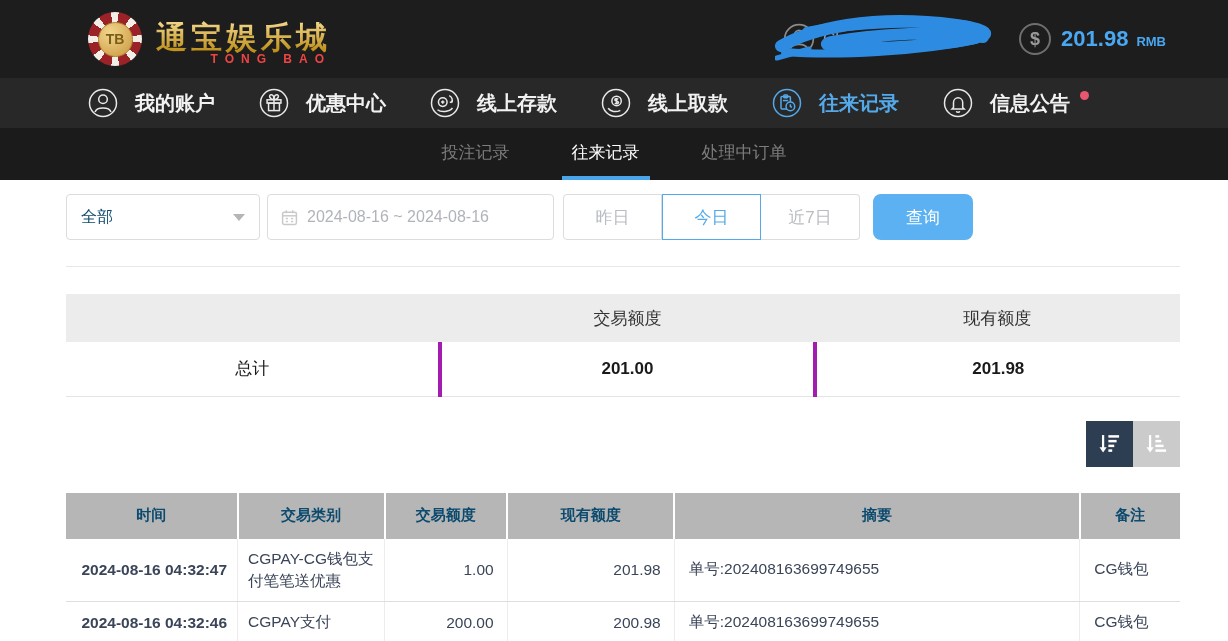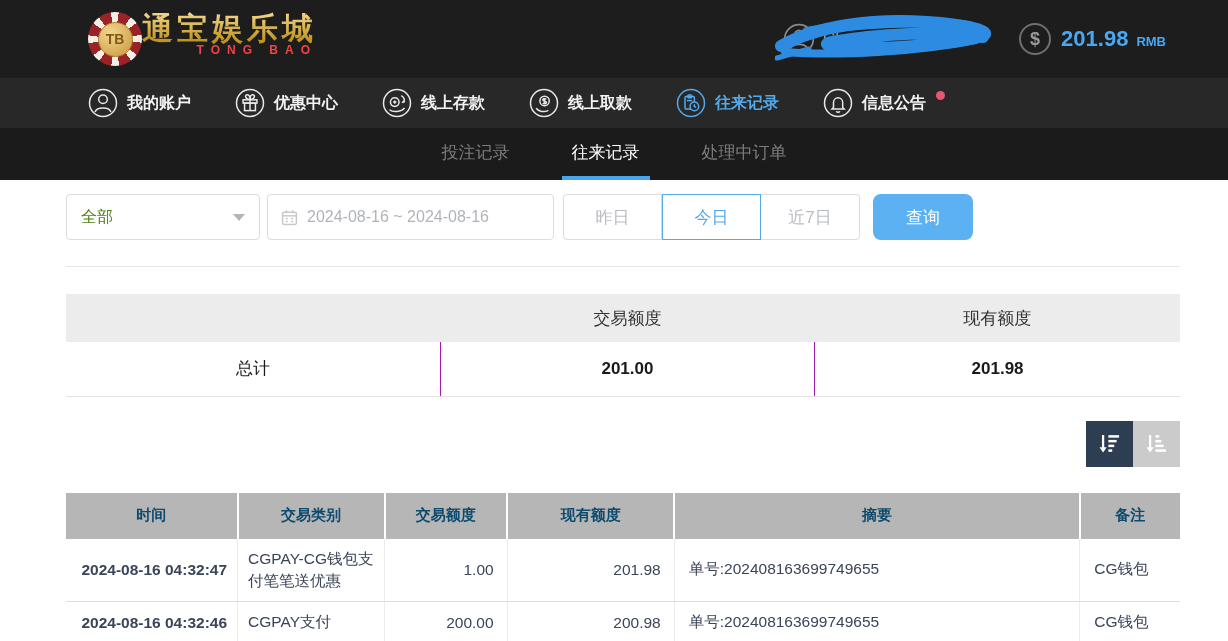--- a/index.html
+++ b/index.html
@@ -1,21 +1,21 @@
 <!DOCTYPE html>
 <html><head>
 <meta charset="utf-8">
 <style>
   * { margin:0; padding:0; box-sizing:border-box; }
   html,body { width:1228px; height:641px; overflow:hidden; background:#fff;
     font-family:"Liberation Sans","DejaVu Sans",sans-serif; }
 
   
   .header { height:78px; background:#1d1d1d; display:flex; align-items:center; }
-  .logo { margin-left:88px; display:flex; align-items:flex-start; gap:0; }
+  .logo { margin-left:88px; display:flex; align-items:flex-end; gap:14px; }
   .chip { width:54px; height:54px; border-radius:50%;
     background:repeating-conic-gradient(from 8deg,#9b2328 0deg 28deg,#f3efe7 28deg 45deg);
     display:flex; align-items:center; justify-content:center; }
   .chip-core { width:35px; height:35px; border-radius:50%;
     background:radial-gradient(circle at 35% 30%,#f2d68c,#c9973f);
     border:1px solid #a87f2e; color:#7d5c17; font-weight:bold; font-size:14px;
     display:flex; align-items:center; justify-content:center; }
   .brand-title { font-size:31px; font-weight:bold; color:#d4a94f; letter-spacing:4px;
     background:linear-gradient(#f3d88c,#b8860b); -webkit-background-clip:text;
     background-clip:text; -webkit-text-fill-color:transparent; line-height:1.1; }
@@ -26,61 +26,61 @@
   .user-name { color:#9a9a9a; font-size:17px; white-space:nowrap; overflow:hidden; }
   .scribble { position:absolute; left:-8px; top:0; pointer-events:none; }
   .balance { display:flex; align-items:center; gap:10px; }
   .balance-icon { width:32px; height:32px; border:2px solid #6f6f6f; border-radius:50%;
     color:#9a9a9a; font-size:18px; font-weight:bold; display:flex; align-items:center; justify-content:center; }
   .balance-amount { color:#4aa7f2; font-size:22px; font-weight:600; }
   .balance-cur { color:#4aa7f2; font-size:13px; font-weight:600; margin-left:-2px; margin-top:4px; }
 
   
   .nav { height:50px; background:#282828; display:flex; align-items:center; padding-left:88px; gap:44px; }
-  .nav-item { display:flex; align-items:center; gap:9px; color:#f2f2f2; font-size:16px;
+  .nav-item { display:flex; align-items:center; gap:17px; color:#f2f2f2; font-size:20px;
     font-weight:600; cursor:pointer; position:relative; }
   .nav-item svg { stroke:#e8e8e8; }
   .nav-item.active { color:#54a9ea; }
   .nav-item.active svg { stroke:#54a9ea; }
   .badge-dot { position:absolute; right:-19px; top:3px; width:9px; height:9px;
     border-radius:50%; background:#e8566f; }
 
   
   .tabs { height:52px; background:#1b1b1b; display:flex; justify-content:center; gap:42px; }
   .tab { color:#7d7d7d; font-size:17px; line-height:50px; padding:0 10px; position:relative; cursor:pointer; }
   .tab.active { color:#fff; }
   .tab.active::after { content:""; position:absolute; left:0; right:0; bottom:0;
     height:4px; background:#4aa4ea; }
 
   
   .content { padding:0 48px 0 66px; }
   .filter-row { margin-top:14px; display:flex; height:46px; }
   .select-box { width:194px; border:1px solid #dcdcdc; border-radius:4px; display:flex;
-    align-items:center; padding:0 14px; color:#4d7c0f; font-size:16px; position:relative; }
+    align-items:center; padding:0 14px; color:#0c4a6e; font-size:16px; position:relative; }
   .caret { margin-left:auto; width:0; height:0; border-left:6px solid transparent;
     border-right:6px solid transparent; border-top:7px solid #b5b5b5; }
   .date-box { width:287px; margin-left:7px; border:1px solid #dcdcdc; border-radius:4px;
     display:flex; align-items:center; gap:9px; padding:0 13px; color:#b0b4ba; font-size:16px; }
   .range-group { display:flex; margin-left:9px; }
   .range-btn { width:99px; border:1px solid #dcdcdc; background:#fff; color:#b9bcc2;
     font-size:17px; cursor:pointer; }
   .range-btn:first-child { border-radius:4px 0 0 4px; }
   .range-btn:last-child { border-radius:0 4px 4px 0; }
   .range-btn + .range-btn { border-left:none; }
   .range-btn.active { border:1px solid #54a9ea; color:#54a9ea; }
   .query-btn { margin-left:13px; width:100px; background:#5bb1f1; border:none; border-radius:8px;
     color:#fff; font-size:17px; cursor:pointer; }
 
   .divider { height:1px; background:#e7e7e7; margin-top:26px; }
 
   .sum-table { width:100%; border-collapse:collapse; margin-top:27px; }
   .sum-table thead td { background:#ececec; height:48px; font-size:17px; color:#333; text-align:center; }
   .sum-table tbody td { height:54px; font-size:17px; color:#1a1a1a; text-align:center;
     border-bottom:1px solid #e4e4e4; }
-  .sum-table tbody td + td { border-left:1px solid #a21caf; }
+  .sum-table tbody td + td { border-left:4px solid #a21caf; }
   .sum-table .c1 { width:33.6%; } .sum-table .c2 { width:33.6%; } .sum-table .c3 { width:32.8%; }
   .sum-num { font-weight:600; }
 
   .sort-row { margin-top:24px; display:flex; justify-content:flex-end; }
   .sort-btn { width:47px; height:46px; border:none; display:flex; align-items:center;
     justify-content:center; cursor:pointer; }
   .sort-btn.desc { background:#2e3e52; }
   .sort-btn.asc { background:#cbcbcb; }
 
   .rec-table { width:100%; border-collapse:collapse; margin-top:26px; table-layout:fixed; }

